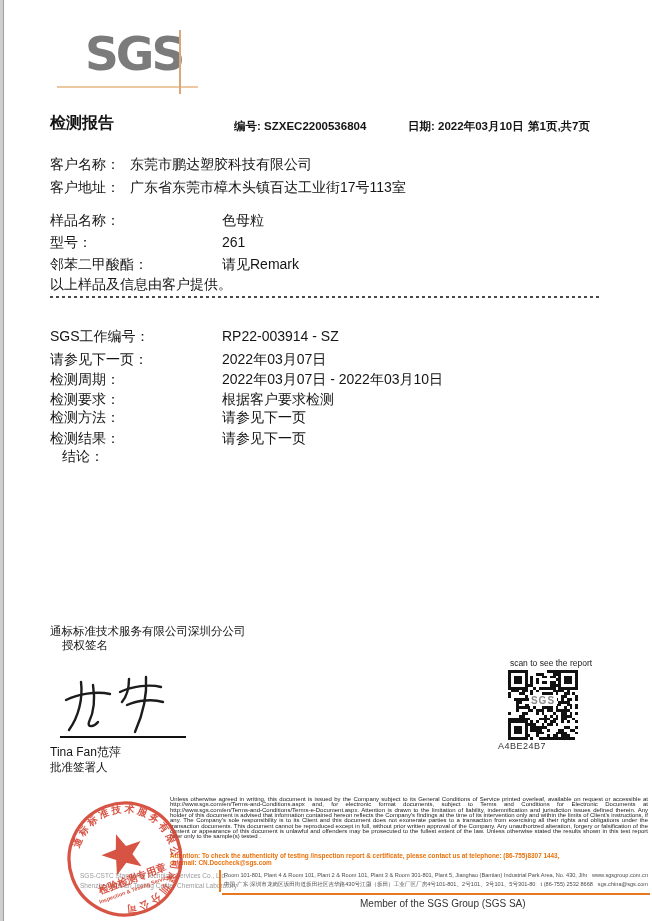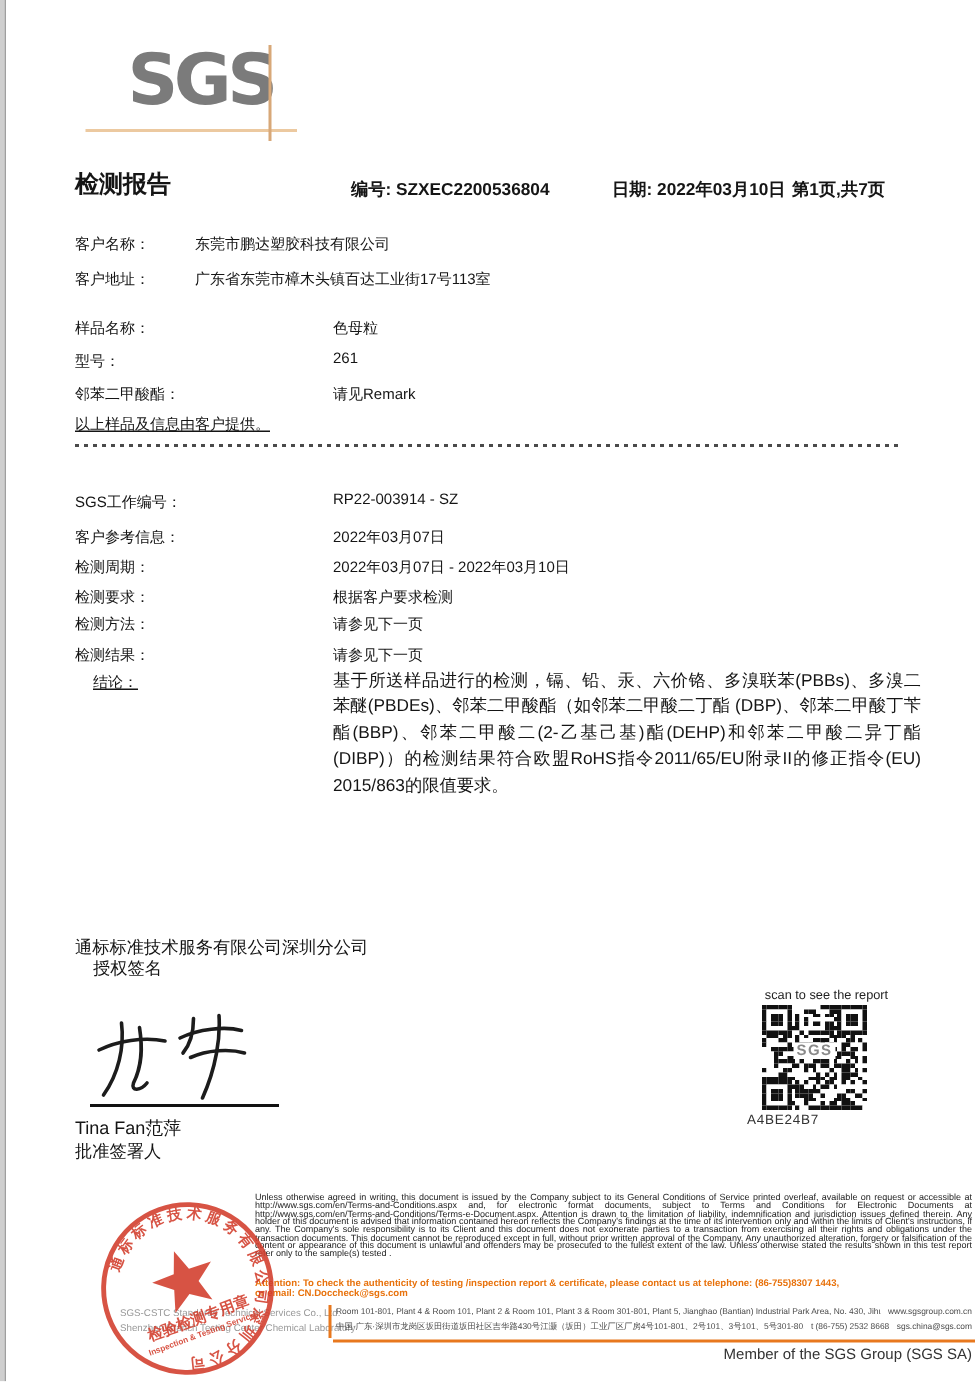--- a/index.html
+++ b/index.html
@@ -17,21 +17,21 @@
              letter-spacing:-3px;font-family:"DejaVu Sans",sans-serif;line-height:1;}
   .logo-hline{left:57px;top:86px;width:141px;height:2px;background:#ecc9a0;}
   .logo-vline{left:179px;top:30px;width:2px;height:64px;background:#d8a878;}
 
   
   .doc-title{left:50px;top:113px;font-size:16px;font-weight:bold;}
   .hdr{top:119px;font-size:11.5px;font-weight:bold;white-space:nowrap;}
   .hdr-no{left:234px;} .hdr-date{left:408px;} .hdr-page{left:528px;}
 
   
-  .row{position:absolute;font-size:10px;white-space:nowrap;text-decoration:underline;}
+  .row{position:absolute;font-size:14px;white-space:nowrap;}
   .row .lbl{position:absolute;left:0;}
   .kv-client .val{position:absolute;left:80px;white-space:nowrap;}
   .kv-wide .val{position:absolute;left:172px;white-space:nowrap;}
   .dashed{left:50px;top:296px;width:552px;height:2px;
           background:repeating-linear-gradient(90deg,#4a4a4a 0 3px,transparent 3px 6px);}
   .conclusion{left:222px;top:446px;width:392px;font-size:11.5px;line-height:17.4px;
               text-align:justify;white-space:normal;}
 
   
   .signer-company{left:50px;top:624px;font-size:11.5px;}
@@ -58,21 +58,21 @@
              font-weight:bold;color:#e8720c;}
   .attention a{color:#e8720c;text-decoration:none;}
   .co-gray{left:80px;width:142px;font-size:6.5px;color:#9a9a9a;line-height:7px;white-space:nowrap;}
   .co-gray1{top:872px;} .co-gray2{top:882px;}
   .v-rule{left:219px;top:870px;width:2px;height:22px;background:#e8781e;}
   .addr-row{left:224px;width:424px;display:flex;align-items:baseline;font-size:5.6px;color:#4a4a4a;white-space:nowrap;}
   .addr1{top:872px;} .addr2{top:881px;}
   .addr-row .grow{flex:1 1 auto;overflow:hidden;}
   .addr-row .tail{margin-left:5px;}
   .h-rule{left:222px;top:893px;width:428px;height:2px;background:#e8781e;}
-  .member{left:360px;top:898px;width:288px;text-align:right;font-size:10px;color:#333;}
+  .member{left:360px;top:898px;width:288px;text-align:left;font-size:10px;color:#333;}
 
   .stamp-svg{left:62px;top:798px;opacity:.88;z-index:5;}
 </style>
 </head>
 <body>
 
 <div class="page">
   <div class="abs edge-strip"></div>
   <div class="abs edge-line"></div>
 
@@ -114,41 +114,40 @@
   </div>
   <div class="row" style="left:50px;top:276px;">以上样品及信息由客户提供。</div>
 
   <div class="abs dashed"></div>
 
   <div class="row kv-wide" style="left:50px;top:328px;">
     <span class="lbl">SGS工作编号：</span>
     <span class="val">RP22-003914 - SZ</span>
   </div>
   <div class="row kv-wide" style="left:50px;top:351px;">
-    <span class="lbl">客户参考信息：</span>
+    <span class="lbl">请参见下一页：</span>
     <span class="val">2022年03月07日</span>
   </div>
   <div class="row kv-wide" style="left:50px;top:371px;">
     <span class="lbl">检测周期：</span>
     <span class="val">2022年03月07日 - 2022年03月10日</span>
   </div>
   <div class="row kv-wide" style="left:50px;top:391px;">
     <span class="lbl">检测要求：</span>
     <span class="val">根据客户要求检测</span>
   </div>
   <div class="row kv-wide" style="left:50px;top:409px;">
     <span class="lbl">检测方法：</span>
     <span class="val">请参见下一页</span>
   </div>
   <div class="row kv-wide" style="left:50px;top:430px;">
     <span class="lbl">检测结果：</span>
     <span class="val">请参见下一页</span>
   </div>
   <div class="row" style="left:50px;top:448px;margin-left:12px;">结论：</div>
-  <div class="abs conclusion">基于所送样品进行的检测，镉、铅、汞、六价铬、多溴联苯(PBBs)、多溴二苯醚(PBDEs)、邻苯二甲酸酯（如邻苯二甲酸二丁酯 (DBP)、邻苯二甲酸丁苄酯(BBP)、邻苯二甲酸二(2-乙基己基)酯(DEHP)和邻苯二甲酸二异丁酯(DIBP)）的检测结果符合欧盟RoHS指令2011/65/EU附录II的修正指令(EU) 2015/863的限值要求。</div>
 
   <div class="abs signer-company">通标标准技术服务有限公司深圳分公司</div>
   <div class="abs signer-auth">授权签名</div>
   <svg class="abs sig-svg" width="130" height="66" viewBox="0 0 130 66">
     <g fill="none" stroke="#1c1c1c" stroke-width="2.4" stroke-linecap="round">
       <path d="M8,30 C20,24 38,21 52,24"></path>
       <path d="M23,12 C25,28 21,46 11,60"></path>
       <path d="M35,15 C37,28 37,40 31,52 C29,58 36,57 40,52"></path>
       <path d="M62,22 C74,16 92,14 103,17"></path>
       <path d="M71,9 C71,18 69,26 64,32"></path>

